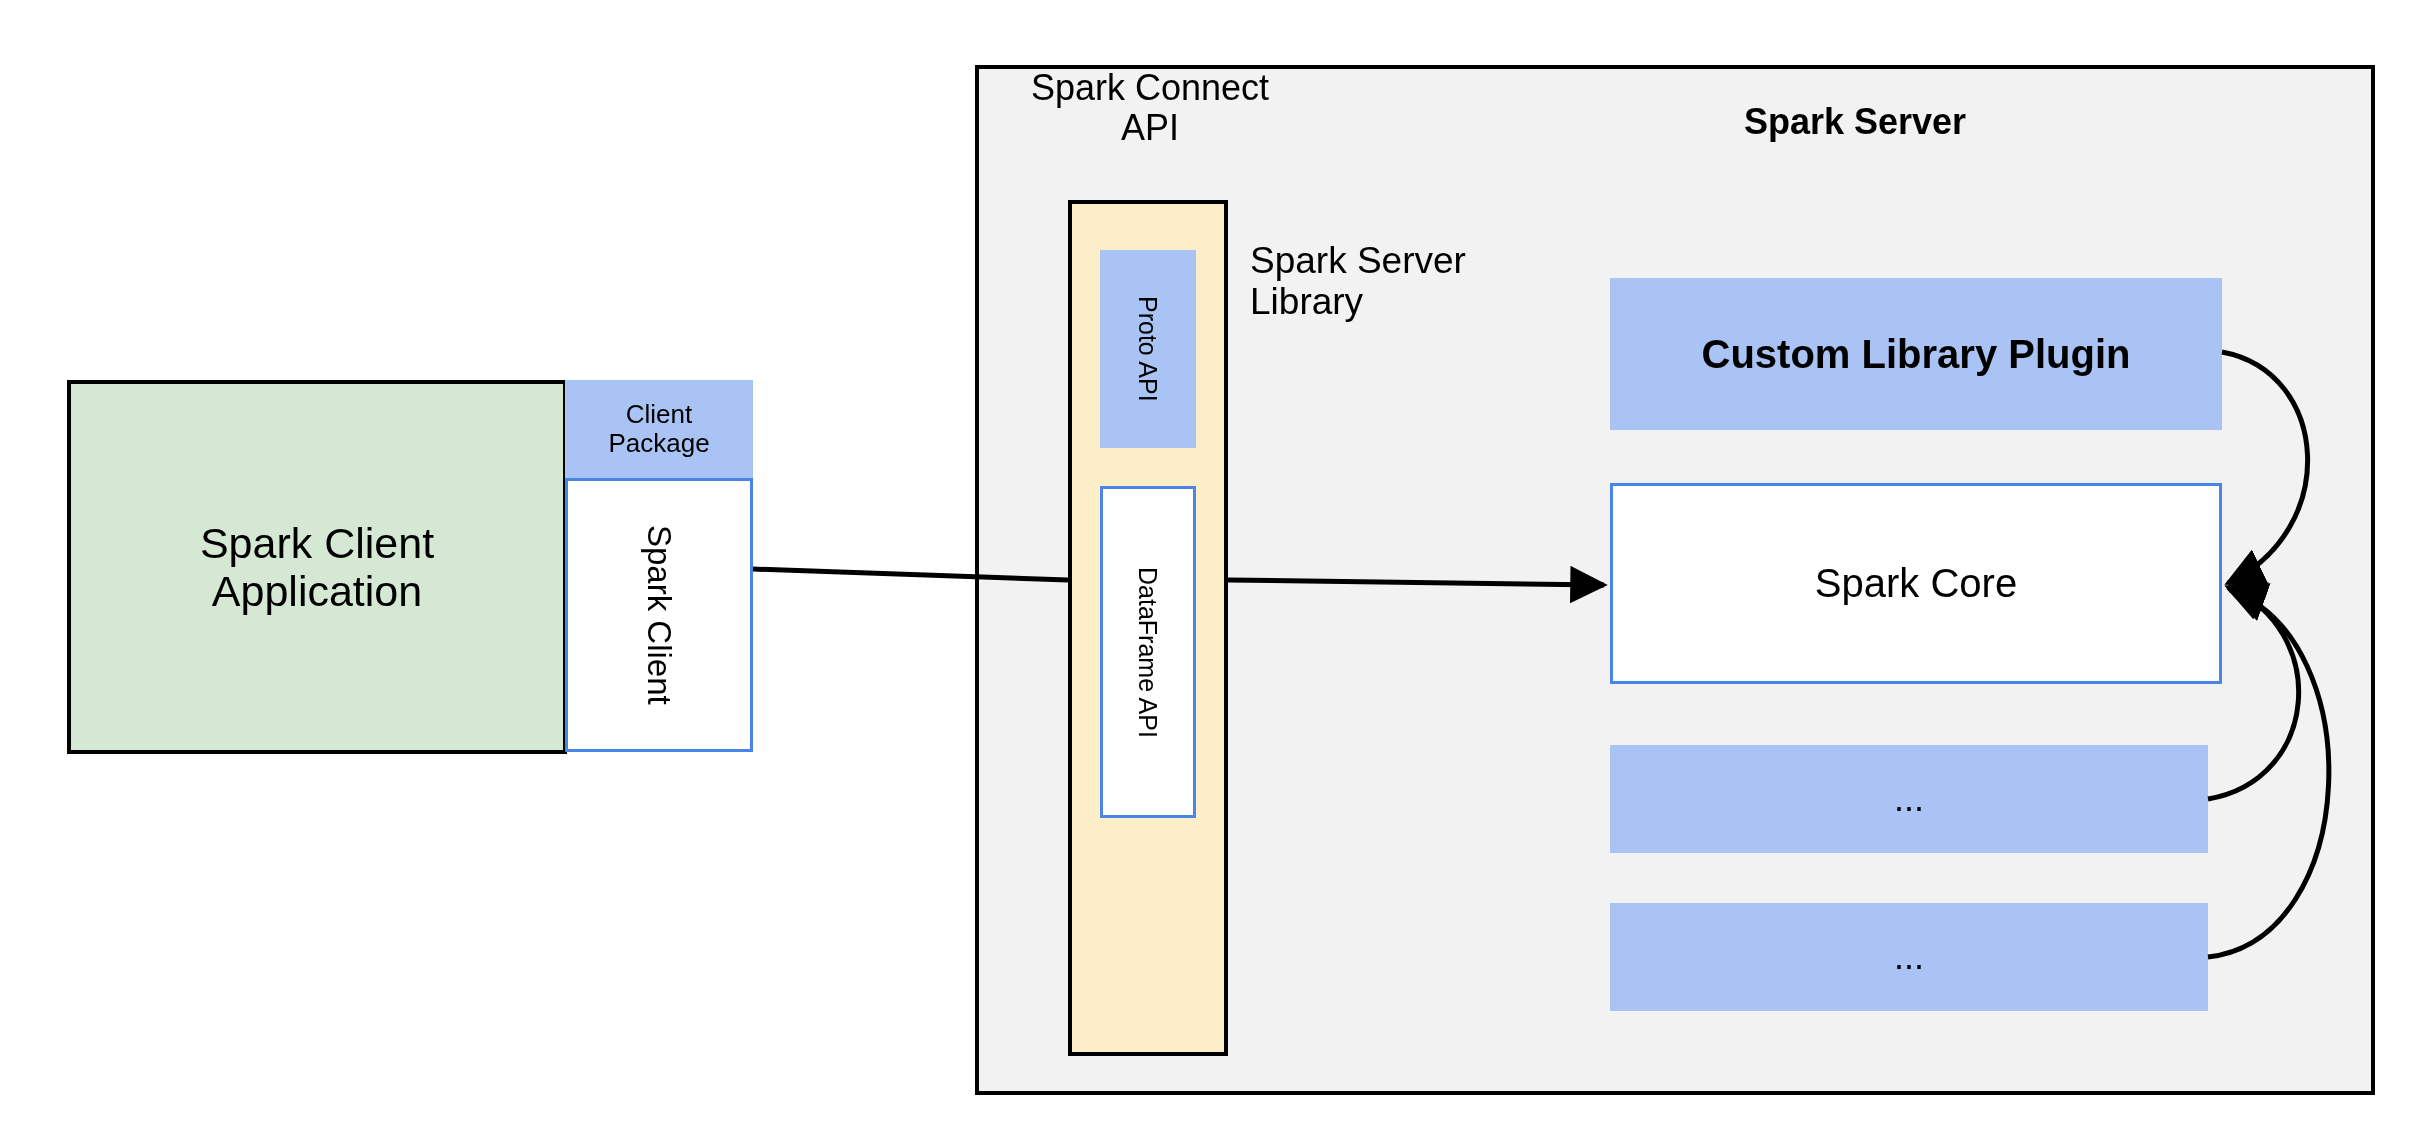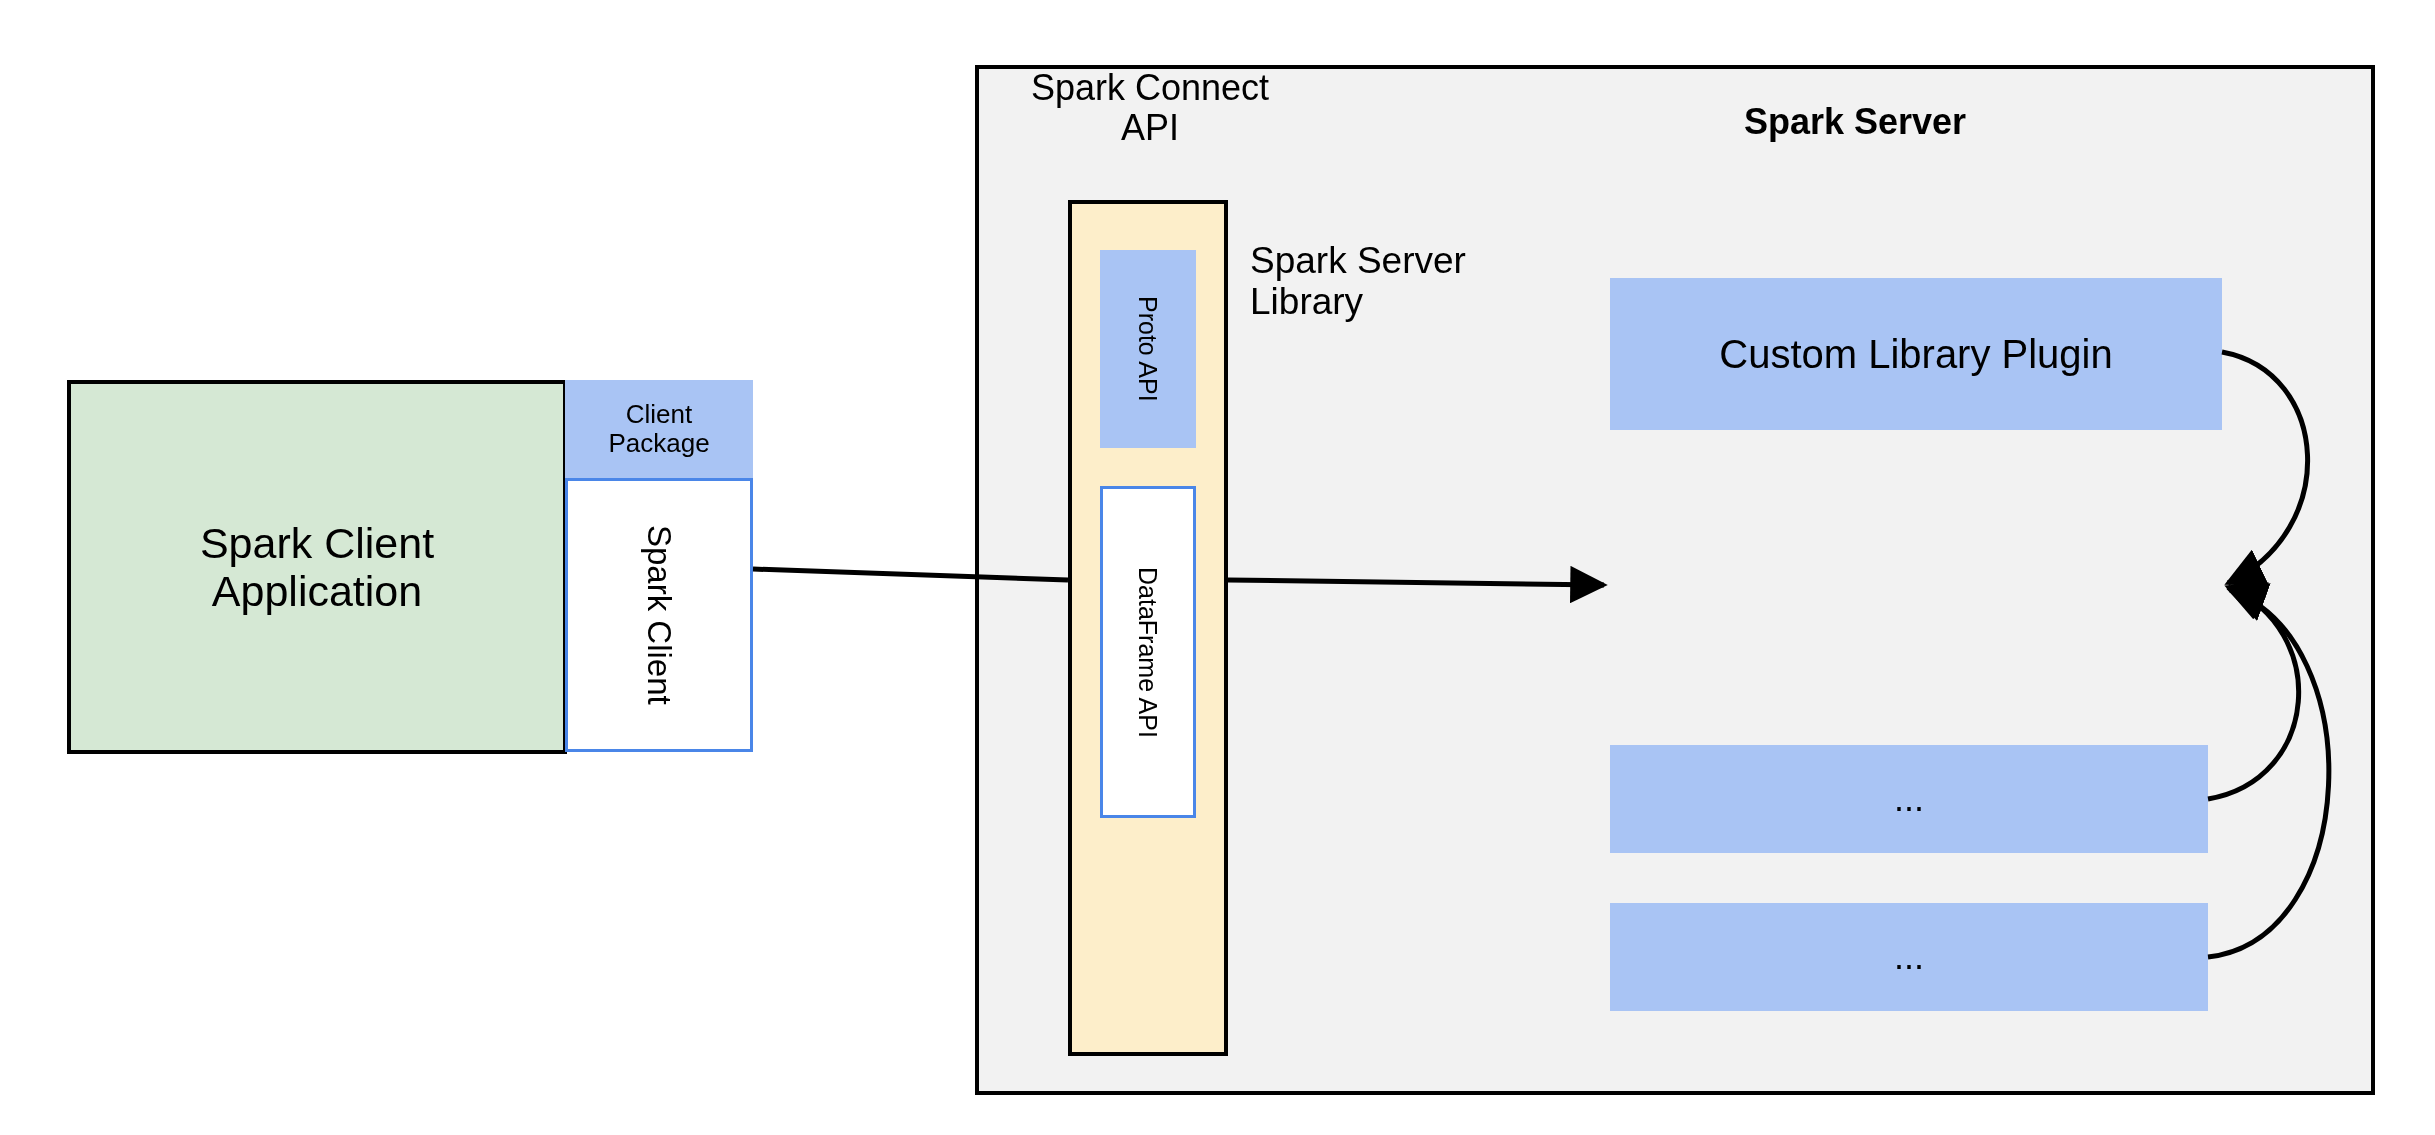--- a/index.html
+++ b/index.html
@@ -139,20 +139,21 @@
   #server-library-title .lbl { white-space: pre-line; display:block; }
 
   
   #custom-plugin {
     left: 1610px; top: 278px;
     width: 612px; height: 152px;
     background: #a9c4f4;
     border: 0;
     font-size: 40px;
     z-index: 4;
+    font-weight: bold;
   }
   #spark-core {
     left: 1610px; top: 483px;
     width: 612px; height: 201px;
     background: #ffffff;
     border: 3px solid #4a86e8;
     font-size: 40px;
     z-index: 4;
   }
   #ellipsis-1 {
@@ -204,20 +205,23 @@
     <span class="lbl">DataFrame API</span>
   </div>
 
   <div class="box" id="server-library-title">
     <span class="lbl">Spark Server
 Library</span>
   </div>
 
   <div class="box" id="custom-plugin">
     <span class="lbl">Custom Library Plugin</span>
+  </div>
+  <div class="box" id="spark-core">
+    <span class="lbl">Spark Core</span>
   </div>
   <div class="box" id="ellipsis-1">
     <span class="lbl">...</span>
   </div>
   <div class="box" id="ellipsis-2">
     <span class="lbl">...</span>
   </div>
 
   <div class="box" id="client-app">
     <span class="lbl">Spark Client

